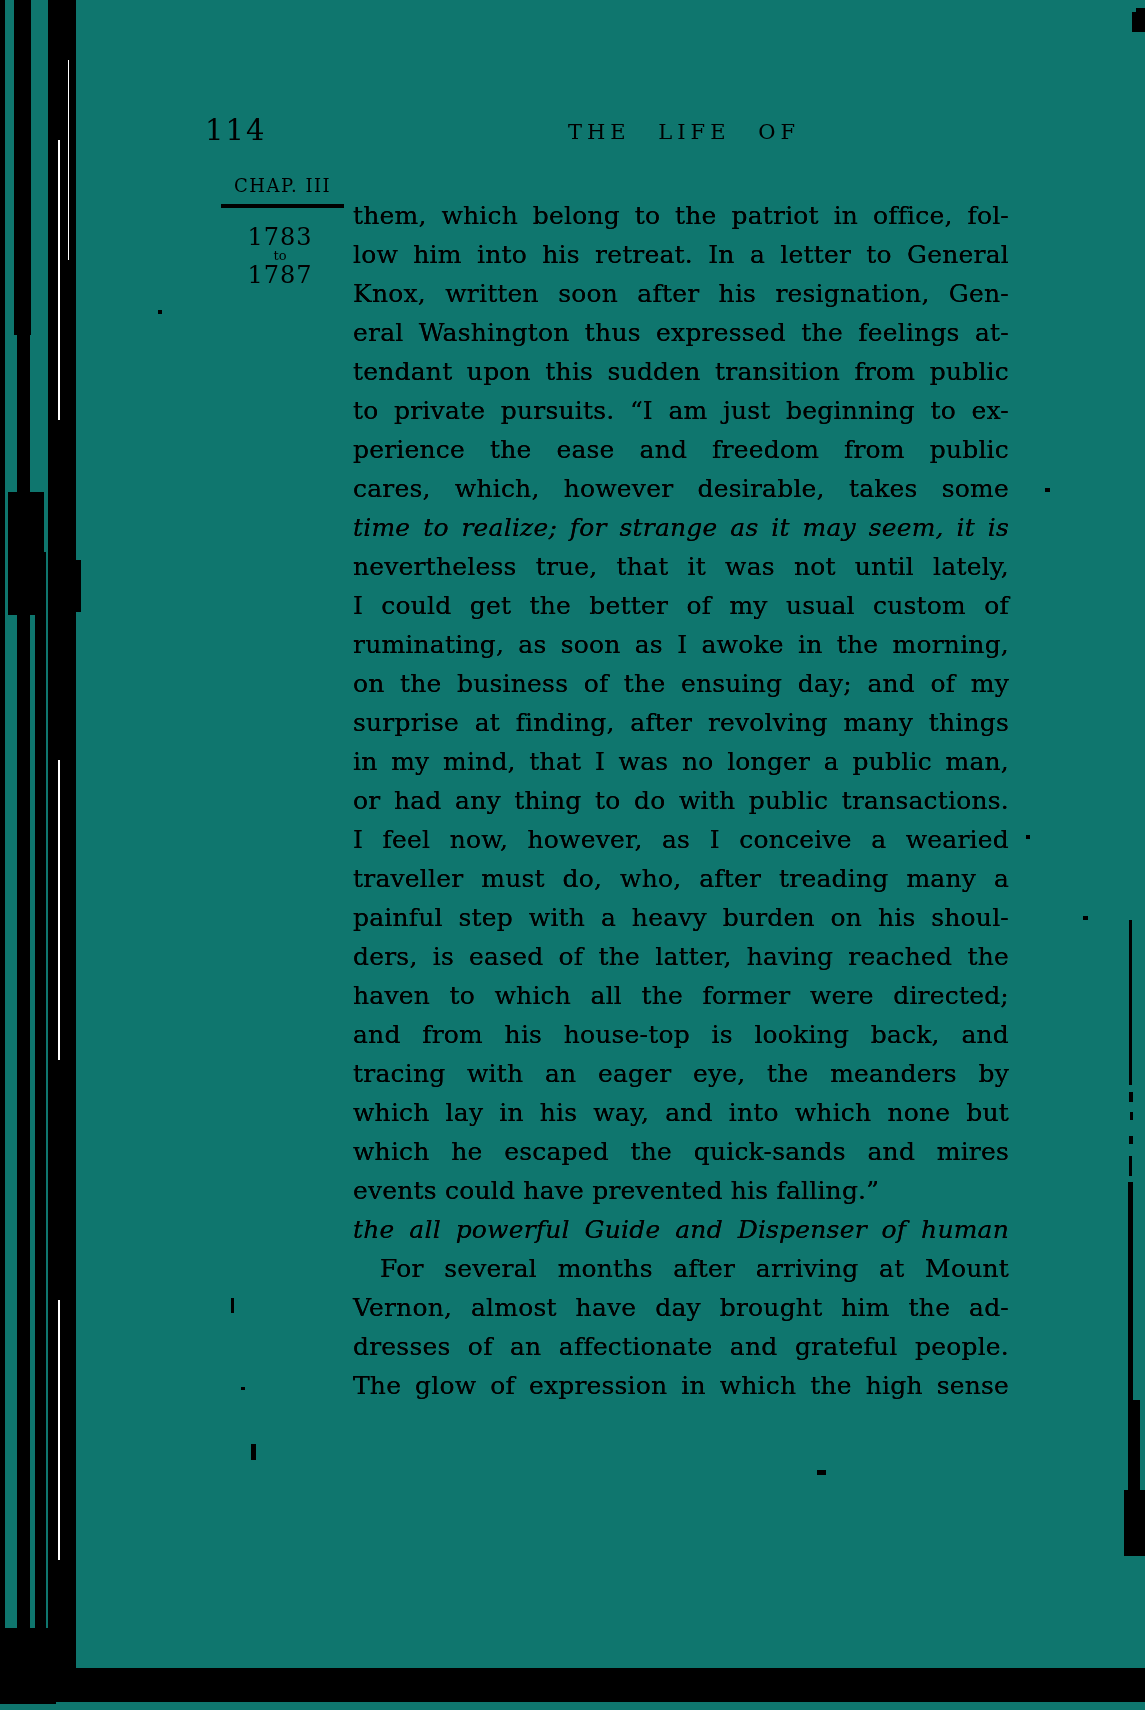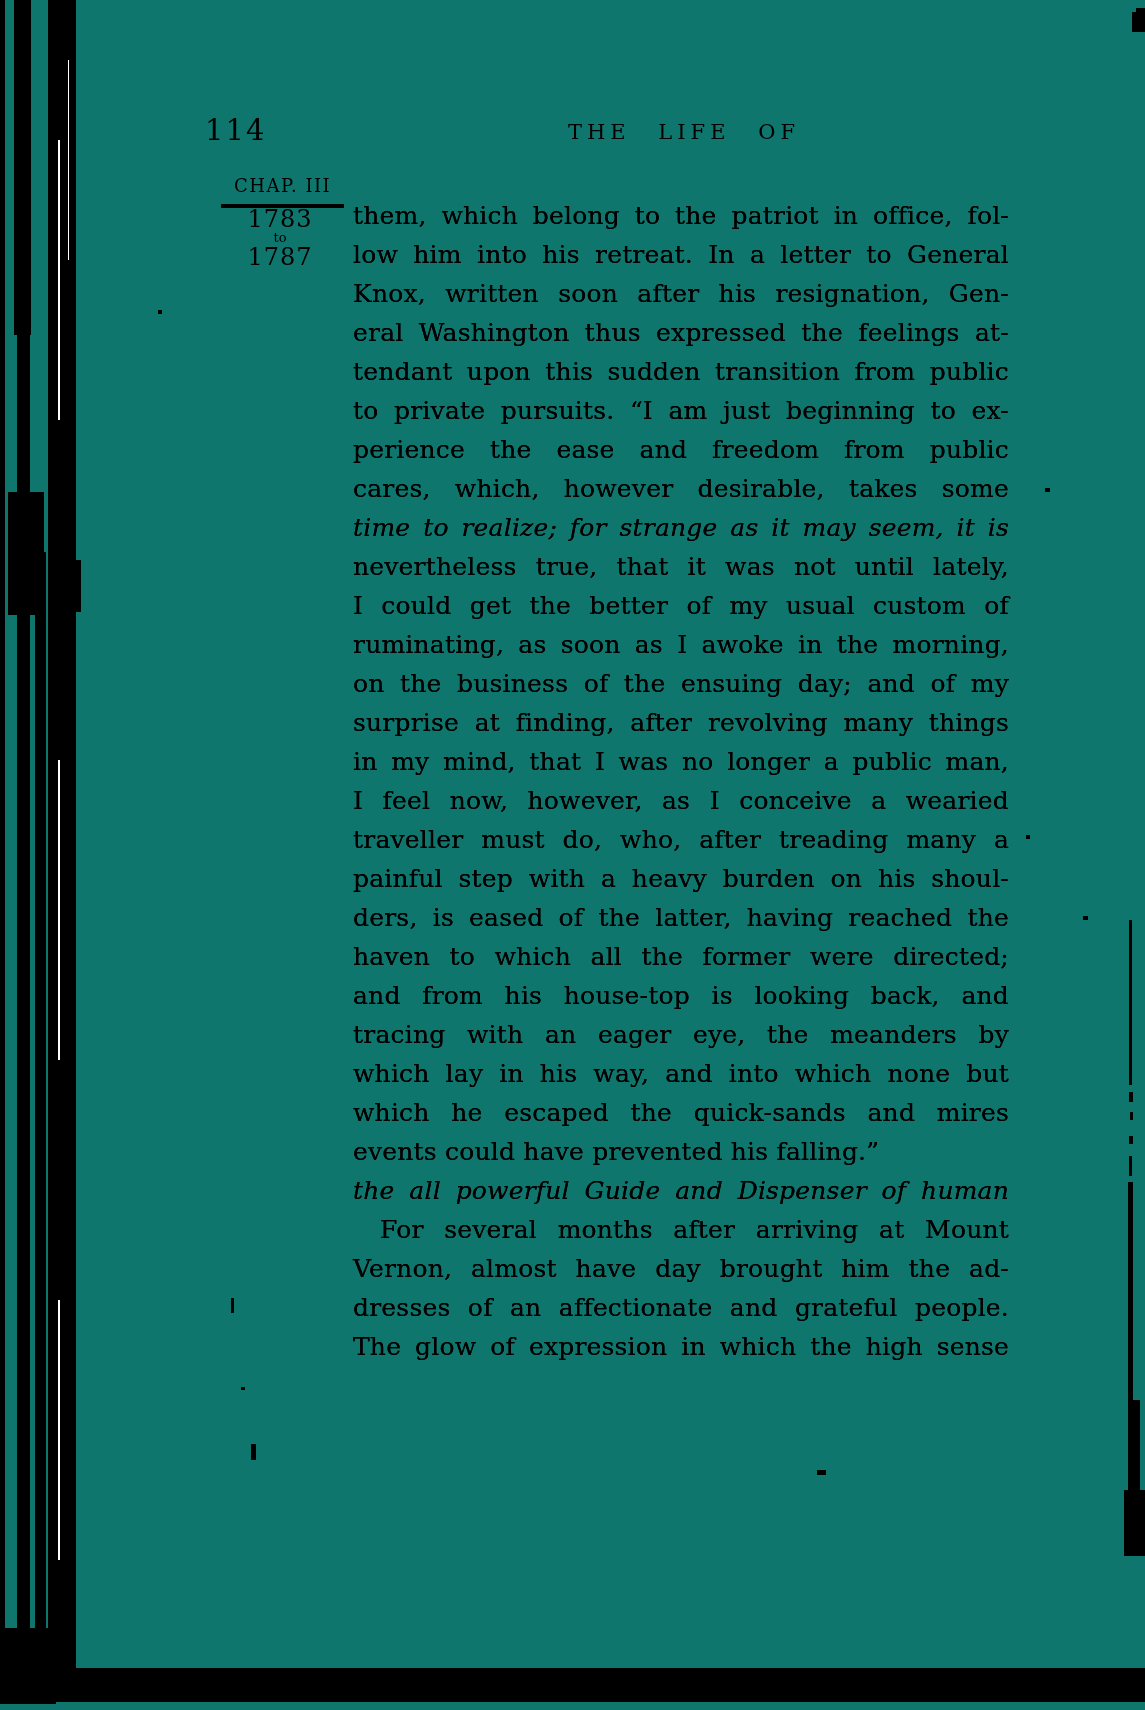--- a/index.html
+++ b/index.html
@@ -11,21 +11,21 @@
   .art.white{background:#fff;}
 
   
   .page-number{position:absolute;left:205px;top:116px;font-size:29px;line-height:1;letter-spacing:2px;}
   .running-header{position:absolute;left:534px;top:122px;width:300px;text-align:center;
     font-size:21px;line-height:1;letter-spacing:5px;word-spacing:16px;}
 
   
   .chapter-label{position:absolute;left:226px;top:177px;font-size:18px;line-height:1;letter-spacing:1.5px;margin-left:8px;}
   .chapter-rule{position:absolute;left:221px;top:204px;width:123px;height:4px;background:#000;}
-  .year-range{position:absolute;left:238px;top:206px;width:84px;text-align:center;}
+  .year-range{position:absolute;left:238px;top:224px;width:84px;text-align:center;}
   .year-range .yr{font-size:24px;line-height:26px;letter-spacing:1px;}
   .year-range .to{font-size:13px;line-height:12px;}
 
   
   .text-block{position:absolute;left:353px;top:165px;width:656px;margin-top:31px;}
   .text-block .line{
     height:39px;line-height:39px;font-size:25px;letter-spacing:0.2px;
     text-align:justify;text-align-last:justify;white-space:nowrap;
     text-shadow:0 0 0.5px #000;
   }
@@ -132,20 +132,21 @@
       <div class="line">to private pursuits.  “I am just beginning to ex-</div>
       <div class="line">perience the ease and freedom from public</div>
       <div class="line">cares, which, however desirable, takes some</div>
       <div class="line italic">time to realize; for strange as it may seem, it is</div>
       <div class="line">nevertheless true, that it was not until lately,</div>
       <div class="line">I could get the better of my usual custom of</div>
       <div class="line">ruminating, as soon as I awoke in the morning,</div>
       <div class="line">on the business of the ensuing day; and of my</div>
       <div class="line">surprise at finding, after revolving many things</div>
       <div class="line">in my mind, that I was no longer a public man,</div>
+      <div class="line">or had any thing to do with public transactions.</div>
       <div class="line">I feel now, however, as I conceive a wearied</div>
       <div class="line">traveller must do, who, after treading many a</div>
       <div class="line">painful step with a heavy burden on his shoul-</div>
       <div class="line">ders, is eased of the latter, having reached the</div>
       <div class="line">haven to which all the former were directed;</div>
       <div class="line">and from his house-top is looking back, and</div>
       <div class="line">tracing with an eager eye, the meanders by</div>
       <div class="line">which lay in his way, and into which none but</div>
       <div class="line">which he escaped the quick-sands and mires</div>
       <div class="line last">events could have prevented his falling.”</div>

